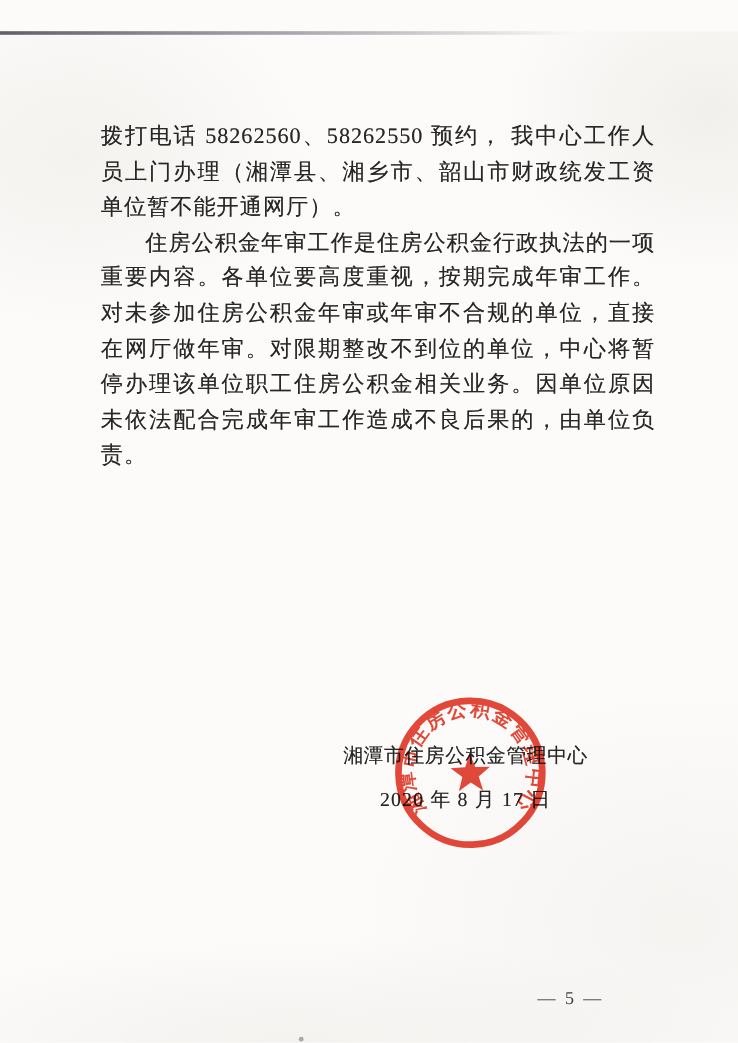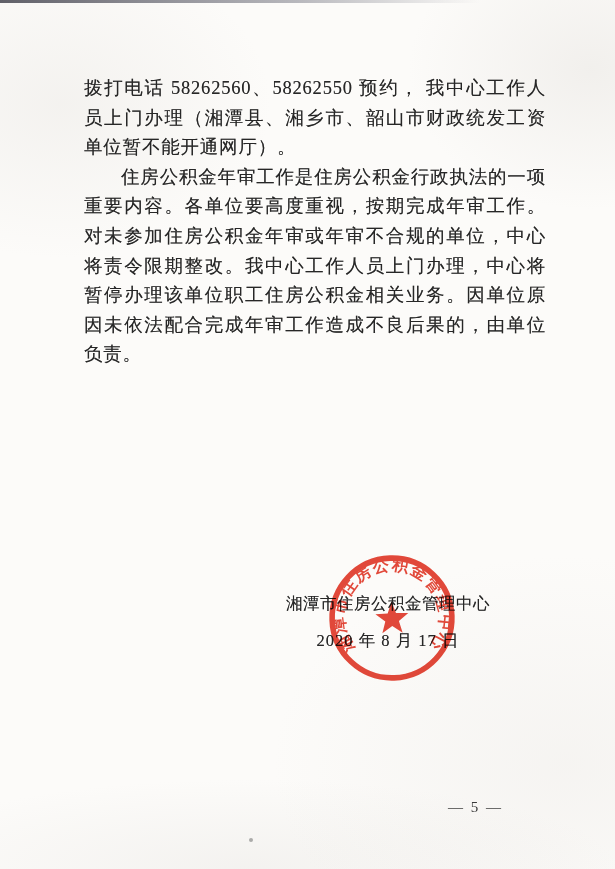--- a/index.html
+++ b/index.html
@@ -11,20 +11,21 @@
     overflow: hidden;
   }
   .page {
     position: absolute; inset: 0;
     background:
       radial-gradient(ellipse 300px 220px at 10% 12%, rgba(214,210,204,0.22), rgba(214,210,204,0) 70%),
       radial-gradient(ellipse 260px 200px at 96% 8%, rgba(214,210,204,0.28), rgba(214,210,204,0) 70%),
       radial-gradient(ellipse 420px 300px at 92% 88%, rgba(216,212,207,0.18), rgba(216,212,207,0) 70%),
       radial-gradient(ellipse 500px 120px at 40% 100%, rgba(210,207,202,0.20), rgba(210,207,202,0) 75%),
       #fcfbf9;
+    margin-top: 26px;
   }
   .scan-edge {
     position: absolute; top: 0; left: 0; height: 3px; width: 480px;
     background: linear-gradient(to right, #606068, #8c8c93 30%, #b8b8bd 62%, rgba(190,190,195,0));
   }
   .body-text {
     position: absolute; left: 84px; top: 74px; width: 462px;
     font-size: 18.5px; line-height: 29.6px; letter-spacing: 0.8px;
     color: #272727;
     text-align: justify;
@@ -62,21 +63,21 @@
 </style>
 </head>
 <body>
 
 <div class="page">
 
   <div class="scan-edge"></div>
 
   <div class="body-text">
     <p class="para no-indent">拨打电话 58262560、58262550 预约， 我中心工作人员上门办理（湘潭县、湘乡市、韶山市财政统发工资单位暂不能开通网厅）。</p>
-    <p class="para">住房公积金年审工作是住房公积金行政执法的一项重要内容。各单位要高度重视，按期完成年审工作。对未参加住房公积金年审或年审不合规的单位，中心将责令限期整改。我中心工作人员上门办理，中心将暂停办理该单位职工住房公积金相关业务。因单位原因未依法配合完成年审工作造成不良后果的，由单位负责。</p>
+    <p class="para">住房公积金年审工作是住房公积金行政执法的一项重要内容。各单位要高度重视，按期完成年审工作。对未参加住房公积金年审或年审不合规的单位，直接在网厅做年审。对限期整改不到位的单位，中心将暂停办理该单位职工住房公积金相关业务。因单位原因未依法配合完成年审工作造成不良后果的，由单位负责。</p>
   </div>
 
   <div class="signature">
     <div class="sig-org">湘潭市住房公积金管理中心</div>
     <div class="sig-date">2020 年 8 月 17 日</div>
   </div>
 
   <svg class="seal" viewBox="0 0 130 130" xmlns="http://www.w3.org/2000/svg">
     <circle cx="65" cy="65" r="59" fill="none" stroke-width="5.5" stroke="#e1301f"></circle>
     <polygon points="65,49 69.1,60.3 81.2,60.7 71.7,68.2 75,79.8 65,73 55,79.8 58.3,68.2 48.8,60.7 60.9,60.3" fill="#e1301f"></polygon>

